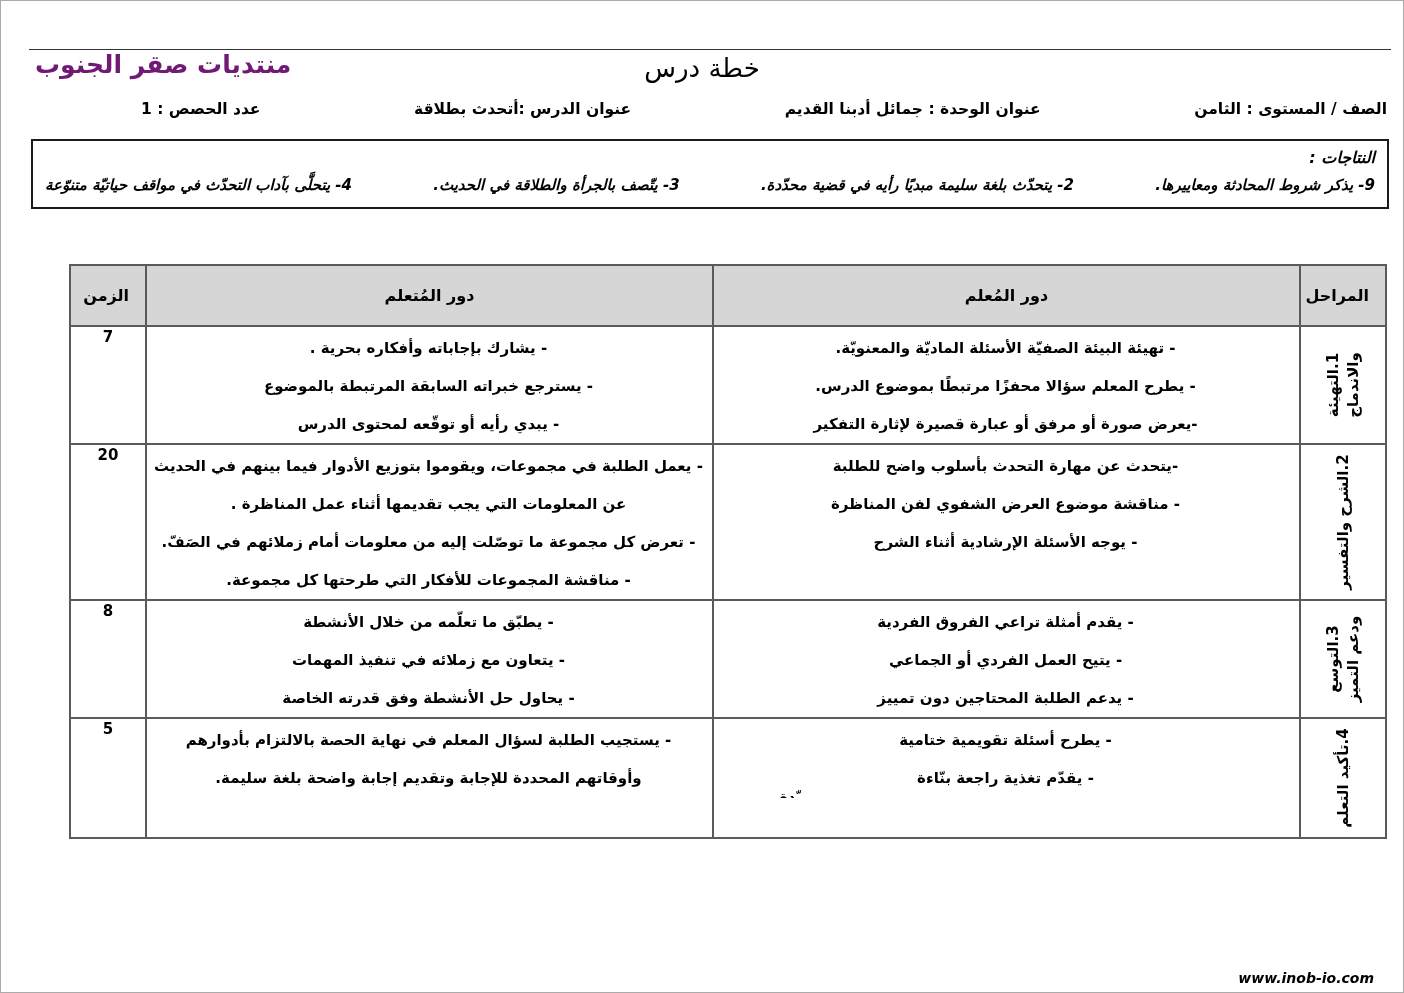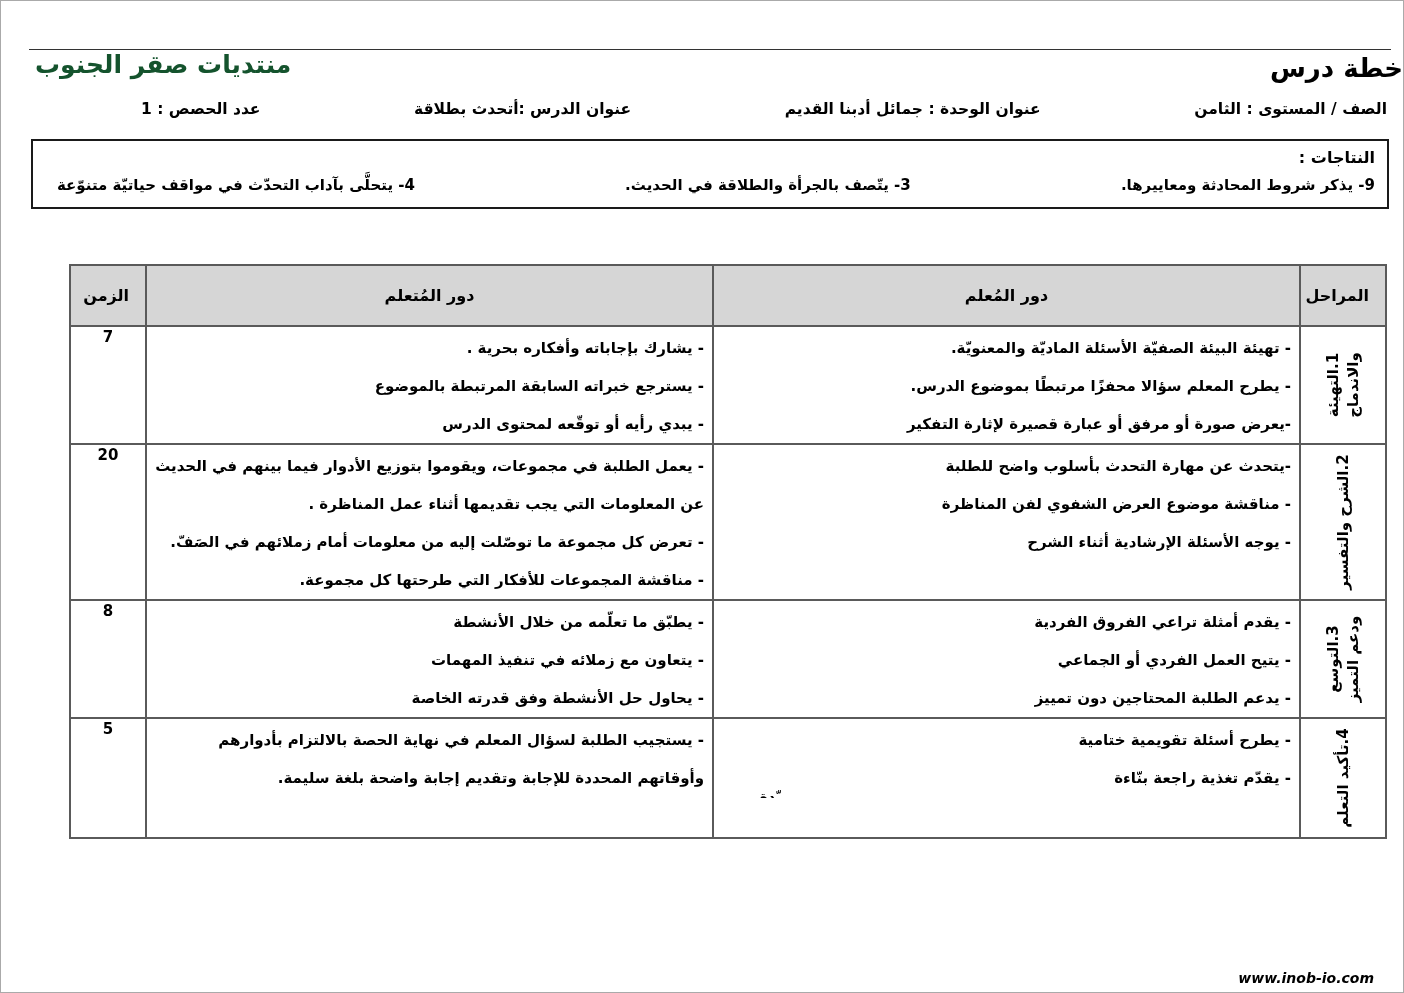--- a/index.html
+++ b/index.html
@@ -12,37 +12,38 @@
     color:#000;
     overflow:hidden;
     direction:rtl;
   }
   .top-rule {
     position:absolute; left:28px; right:12px; top:48px;
     border-top:1.5px solid #333;
   }
   .banner {
     position:absolute; left:34px; top:49px;
-    font-size:25px; font-weight:bold; color:#14532d;
+    font-size:25px; font-weight:bold; color:#701a75;
     direction:rtl; white-space:nowrap;
   }
   .title {
     position:absolute; left:0; right:0; top:52px;
-    text-align:right; font-size:26px; font-weight:bold;
+    text-align:center; font-size:26px; font-weight:normal;
   }
   .meta {
     position:absolute; left:140px; right:16px; top:99px;
     display:flex; direction:rtl; justify-content:space-between;
     font-size:15.5px; font-weight:bold; white-space:nowrap;
   }
   .outcomes {
     position:absolute; left:30px; right:14px; top:138px;
     border:2px solid #1a1a1a;
-    padding:4px 12px 8px 24px;
+    padding:4px 12px 8px 12px;
     direction:rtl;
+    font-style:italic;
   }
   .outcomes-label { font-size:16px; font-weight:bold; line-height:26px; }
   .outcomes-row {
     display:flex; direction:rtl; justify-content:space-between;
     font-size:15px; font-weight:bold; line-height:28px; white-space:nowrap;
   }
   table.lesson {
     position:absolute; right:16px; top:263px;
     width:1316px; border-collapse:collapse; direction:rtl;
     table-layout:fixed;
@@ -50,36 +51,36 @@
   table.lesson th, table.lesson td {
     border:2px solid #5a5a5a;
     font-weight:bold; font-size:15px;
     vertical-align:top;
     overflow:hidden;
   }
   table.lesson th {
     background:#d6d6d6; height:27px; text-align:center;
     font-size:16px; vertical-align:middle; padding:16px;
   }
-  td.cell-bullets { padding:2px 8px 0 6px; text-align:right; }
+  td.cell-bullets { padding:2px 8px 0 6px; text-align:center; }
   .bullet { line-height:38px; }
   td.time-cell {
     text-align:center; vertical-align:middle;
     font-size:17px; padding-bottom:22px;
   }
   td.stage-cell { position:relative; padding:0; }
   .stage-label {
     position:absolute; top:50%; left:50%;
     transform:translate(-50%,-50%) rotate(-90deg);
     direction:rtl; text-align:center;
     font-weight:bold; font-size:15px; line-height:1.35;
     white-space:normal;
   }
   .fragment {
-    position:absolute; left:728px; top:788px;
+    position:absolute; left:748px; top:788px;
     width:52px; height:9px; overflow:hidden;
     font-size:14px; font-weight:bold; direction:rtl;
   }
   .watermark {
     position:absolute; right:29px; bottom:6px;
     font-size:14px; font-weight:bold; font-style:italic;
     direction:ltr;
   }
 </style>
 </head>
@@ -97,20 +98,21 @@
     <span>الصف / المستوى : الثامن</span>
     <span>عنوان الوحدة : جمائل أدبنا القديم</span>
     <span>عنوان الدرس :أتحدث بطلاقة</span>
     <span>عدد الحصص : 1</span>
   </div>
 
   <div class="outcomes">
     <div class="outcomes-label">النتاجات :</div>
     <div class="outcomes-row">
       <span>9- يذكر شروط المحادثة ومعاييرها.</span>
+      <span>2- يتحدّث بلغة سليمة مبديًا رأيه في قضية محدّدة.</span>
       <span>3- يتّصف بالجرأة والطلاقة في الحديث.</span>
       <span>4- يتحلَّى بآداب التحدّث في مواقف حياتيّة متنوّعة</span>
     </div>
   </div>
 
   <table class="lesson">
     <colgroup>
       <col style="width:86px">
       <col style="width:587px">
       <col style="width:567px">

